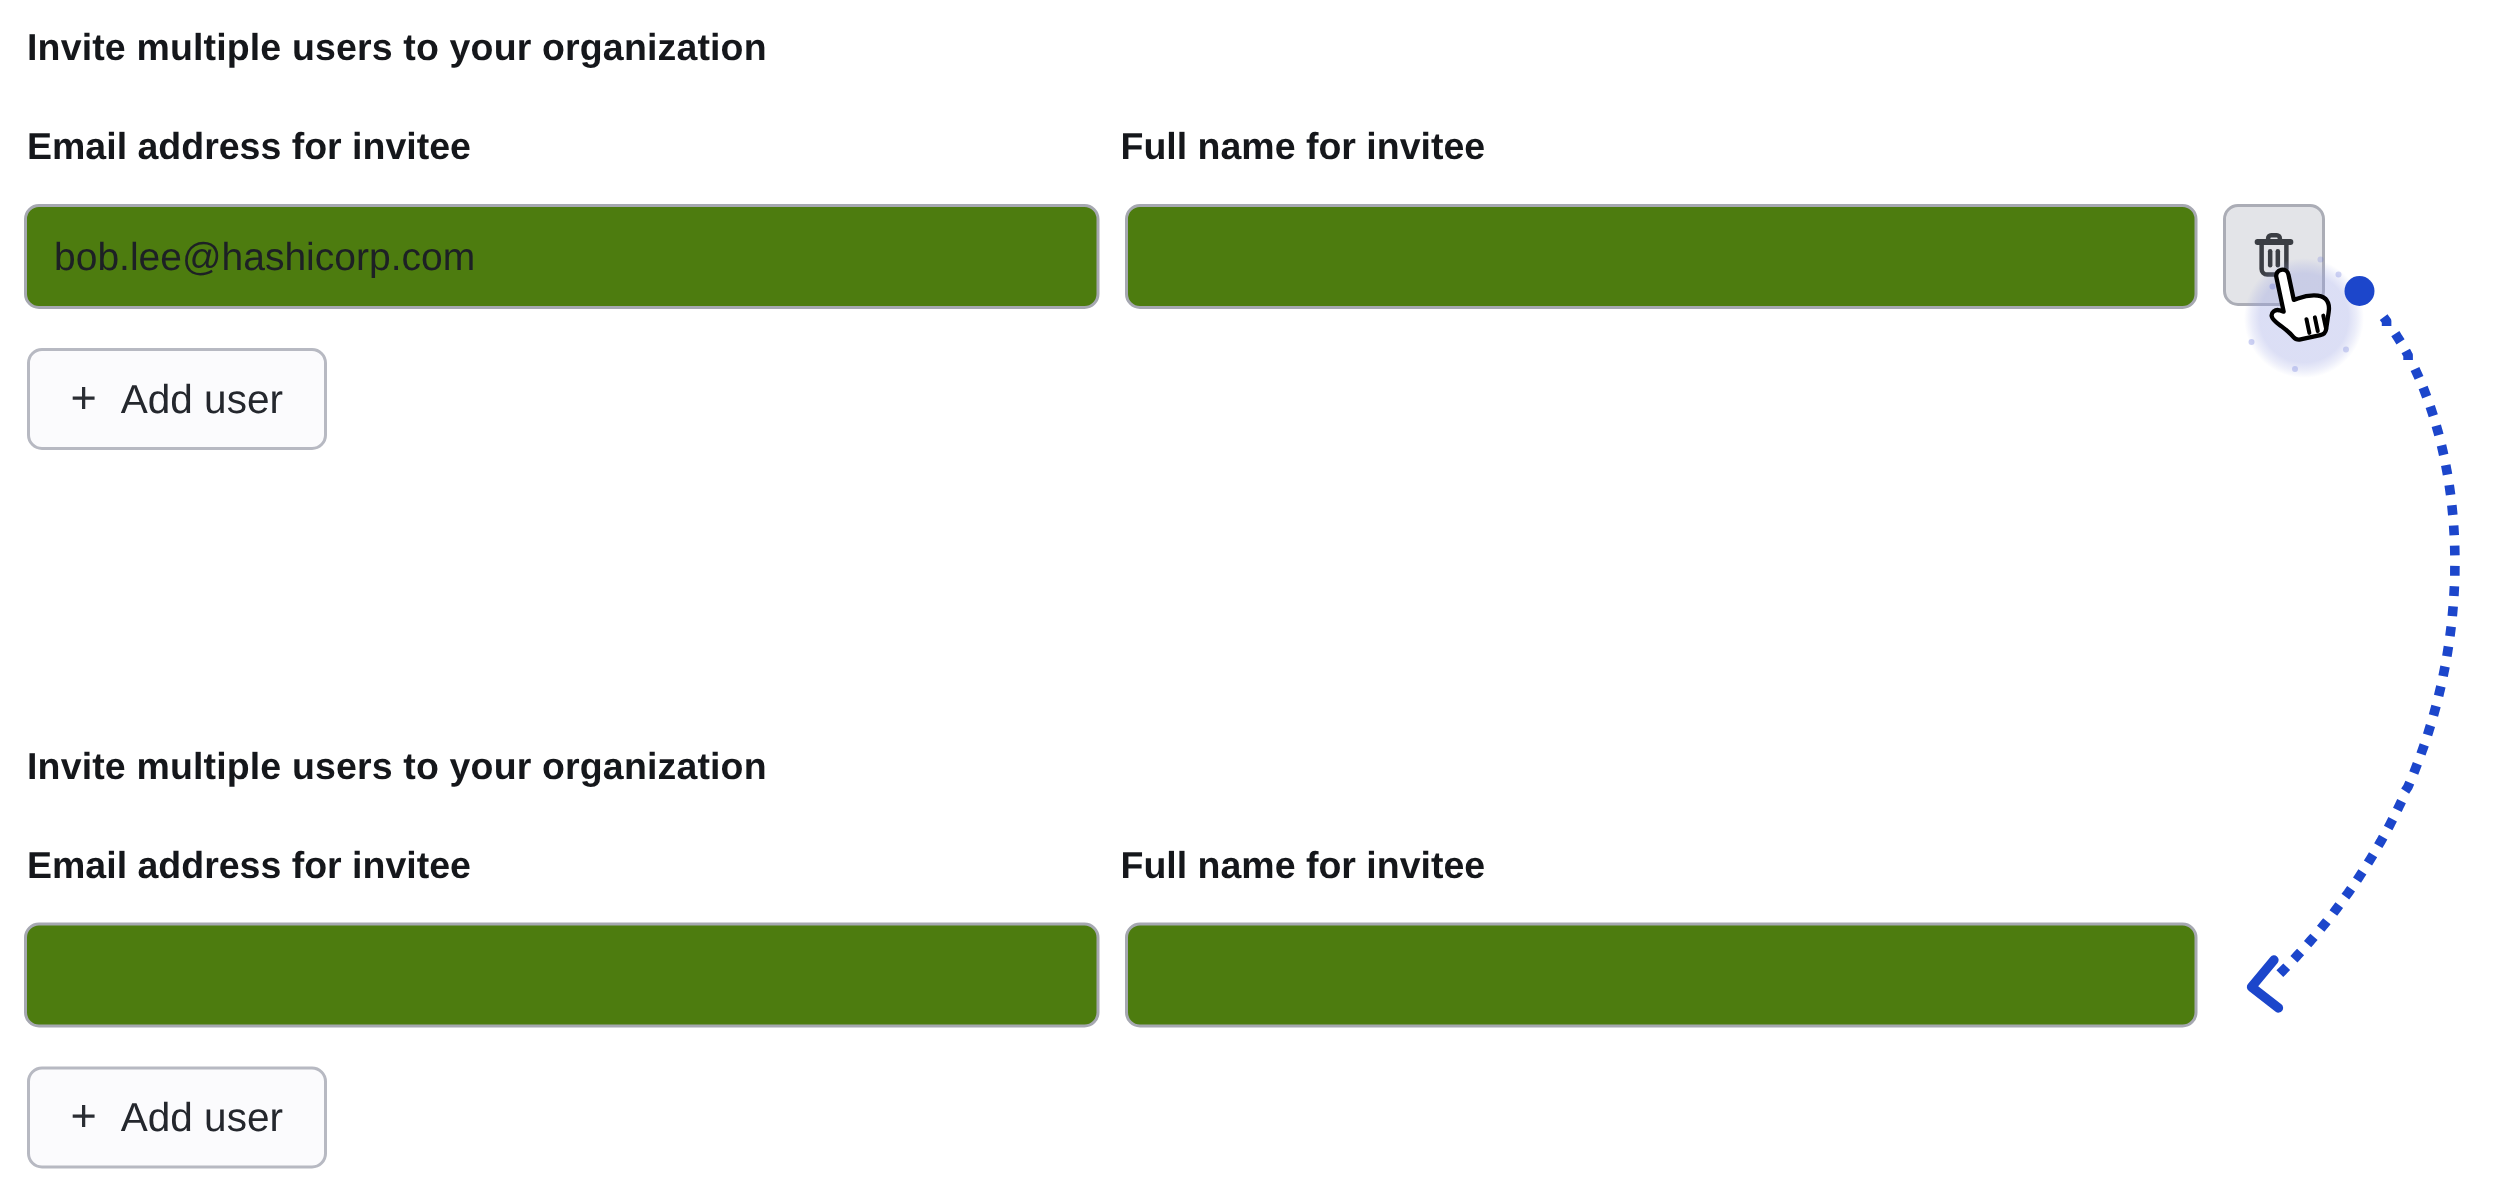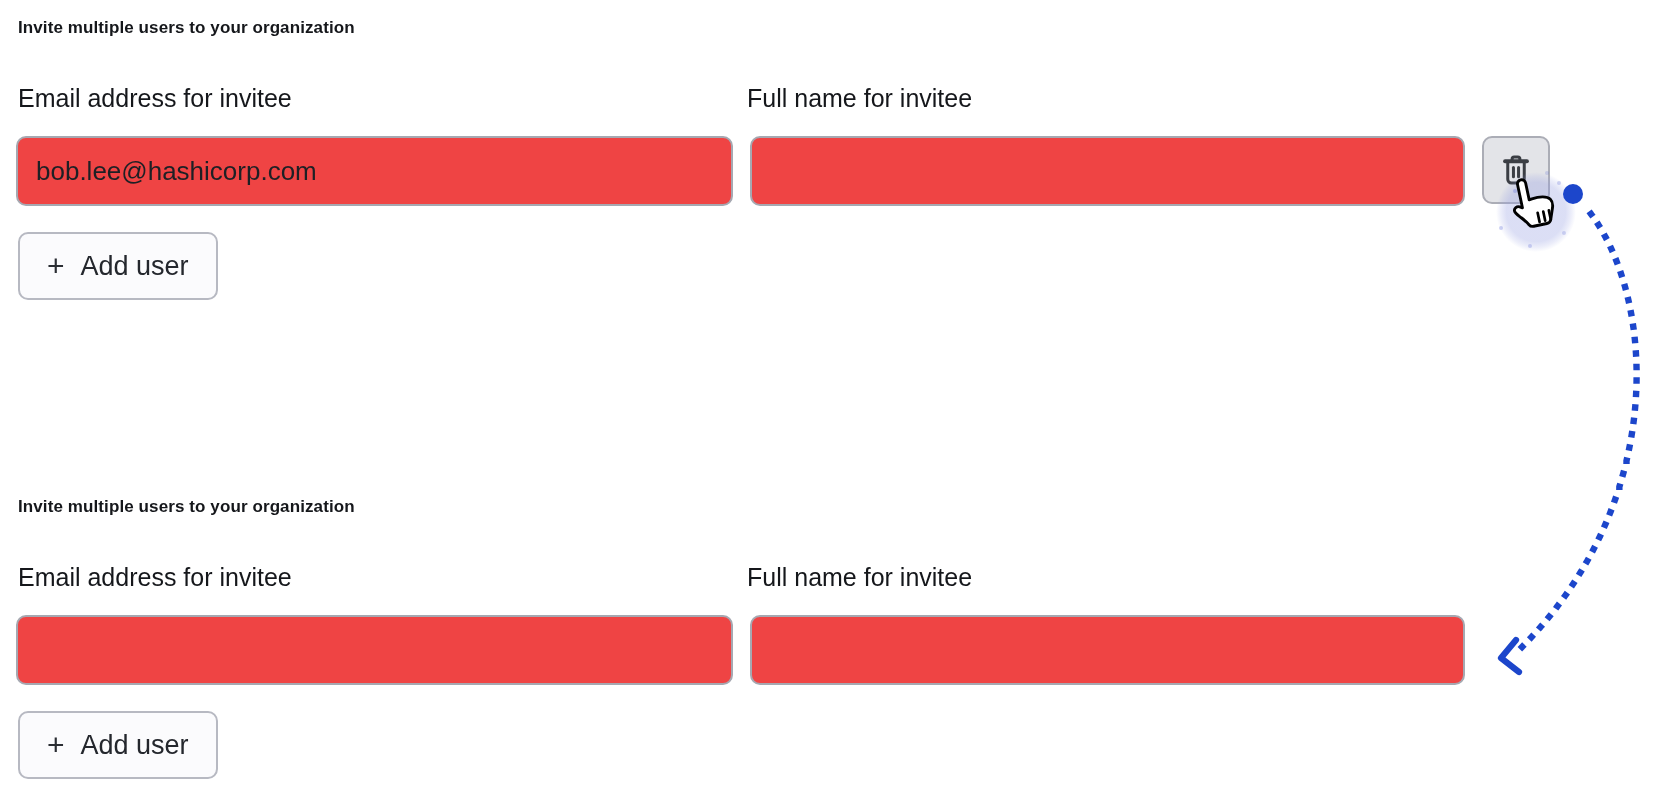--- a/index.html
+++ b/index.html
@@ -11,34 +11,34 @@
     background: #ffffff;
     overflow: hidden;
     font-family: "Liberation Sans", "DejaVu Sans", sans-serif;
   }
   .section { position: absolute; left: 0; width: 100%; height: 320px; }
   .sec1 { top: 0; }
   .sec2 { top: 479px; }
 
   .heading {
     position: absolute; left: 18px; top: 18px;
-    font-size: 17px; font-weight: 700; color: #15171b;
+    font-size: 25px; font-weight: 700; color: #15171b;
     letter-spacing: 0.1px;
   }
   .field-label {
     position: absolute; top: 84px;
-    font-size: 25px; font-weight: 400; color: #15171b;
+    font-size: 25px; font-weight: 700; color: #15171b;
   }
   .lbl-email { left: 18px; }
   .lbl-name  { left: 747px; }
 
   .text-input {
     position: absolute; top: 136px; height: 70px;
     border: 2px solid #a6a8b1; border-radius: 10px;
-    background: #ef4444; color: #1d2025;
+    background: #4d7c0f; color: #1d2025;
     font-size: 26px; font-family: inherit;
     padding: 0 18px; outline: none;
   }
   .inp-email { left: 16px;  width: 717px; }
   .inp-name  { left: 750px; width: 715px; }
 
   .trash-btn {
     position: absolute; left: 1482px; top: 136px;
     width: 68px; height: 68px;
     background: #e3e4e8; border: 2px solid #abadb6; border-radius: 10px;

